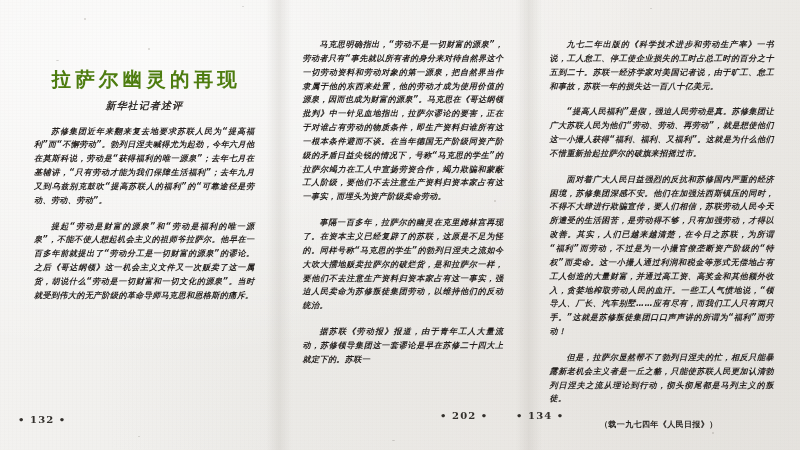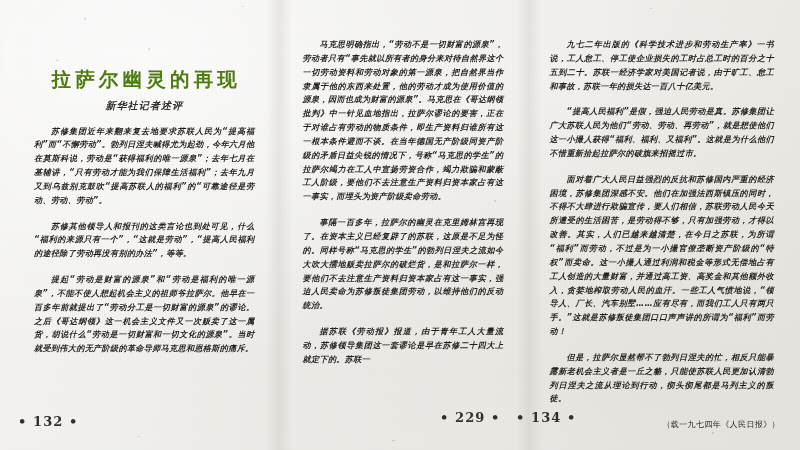--- a/index.html
+++ b/index.html
@@ -95,31 +95,31 @@
     font-weight: 700;
     letter-spacing: 1.1px;
     color: #35312e;
     margin: 0 0 10px 0;
     font-style: italic;
     font-family: "DejaVu Serif", "Liberation Serif", serif;
   }
 
   .source-line {
     margin-top: 0;
-    text-align: right;
+    text-align: center;
     font-size: 8px;
     letter-spacing: 0.4px;
-    font-weight: 400;
+    font-weight: 700;
     color: #2a2724;
     padding-right: 6px;
   }
 
   .folio {
     position: absolute;
-    font-size: 13px;
+    font-size: 10px;
     letter-spacing: 1.1px;
     font-weight: 700;
     color: #33302c;
     font-family: "DejaVu Serif", "Liberation Serif", serif;
     white-space: nowrap;
   }
   .folio-132 { left: 18px;  top: 414px; }
   .folio-133 { left: 440px; top: 410px; }
   .folio-134 { left: 516px; top: 410px; text-align: center; }
 
@@ -151,21 +151,20 @@
 
 <div class="columns">
 
   <div class="column col-1">
     <div class="article-head">
       <h1 class="article-title">拉萨尔幽灵的再现</h1>
       <div class="article-subtitle">新华社记者述评</div>
     </div>
     <div class="col-body">
       <p>苏修集团近年来翻来复去地要求苏联人民为“提高福利”而“不懈劳动”。勃列日涅夫喊得尤为起劲，今年六月他在莫斯科说，劳动是“获得福利的唯一源泉”；去年七月在基辅讲，“只有劳动才能为我们保障生活福利”；去年九月又到乌兹别克鼓吹“提高苏联人的福利”的“可靠途径是劳动、劳动、劳动”。</p>
-      <p>苏修其他领导人和报刊的这类言论也到处可见，什么“福利的来源只有一个”，“这就是劳动”，“提高人民福利的途径除了劳动再没有别的办法”，等等。</p>
       <p>提起“劳动是财富的源泉”和“劳动是福利的唯一源泉”，不能不使人想起机会主义的祖师爷拉萨尔。他早在一百多年前就提出了“劳动分工是一切财富的源泉”的谬论。之后《哥达纲领》这一机会主义文件又一次贩卖了这一属货，胡说什么“劳动是一切财富和一切文化的源泉”。当时就受到伟大的无产阶级的革命导师马克思和恩格斯的痛斥。</p>
     </div>
   </div>
 
   <div class="column col-2">
     <div class="col-body" style="padding-top:16px;">
       <p>马克思明确指出，“劳动不是一切财富的源泉”，劳动者只有“事先就以所有者的身分来对待自然界这个一切劳动资料和劳动对象的第一源泉，把自然界当作隶属于他的东西来处置，他的劳动才成为使用价值的源泉，因而也成为财富的源泉”。马克思在《哥达纲领批判》中一针见血地指出，拉萨尔谬论的要害，正在于对谁占有劳动的物质条件，即生产资料归谁所有这一根本条件避而不谈。在当年德国无产阶级同资产阶级的矛盾日益尖锐的情况下，号称“马克思的学生”的拉萨尔竭力在工人中宣扬劳资合作，竭力欺骗和蒙蔽工人阶级，要他们不去注意生产资料归资本家占有这一事实，而埋头为资产阶级卖命劳动。</p>
       <p>事隔一百多年，拉萨尔的幽灵在克里姆林宫再现了。在资本主义已经复辟了的苏联，这原是不足为怪的。同样号称“马克思的学生”的勃列日涅夫之流如今大吹大擂地贩卖拉萨尔的破烂货，是和拉萨尔一样，要他们不去注意生产资料归资本家占有这一事实，强迫人民卖命为苏修叛徒集团劳动，以维持他们的反动统治。</p>
       <p>据苏联《劳动报》报道，由于青年工人大量流动，苏修领导集团这一套谬论是早在苏修二十四大上就定下的。苏联一</p>
     </div>
@@ -177,14 +176,14 @@
       <p>“提高人民福利”是假，强迫人民劳动是真。苏修集团让广大苏联人民为他们“劳动、劳动、再劳动”，就是想使他们这一小撮人获得“福利、福利、又福利”。这就是为什么他们不惜重新拾起拉萨尔的破旗来招摇过市。</p>
       <p>面对着广大人民日益强烈的反抗和苏修国内严重的经济困境，苏修集团深感不安。他们在加强法西斯镇压的同时，不得不大肆进行欺骗宣传，要人们相信，苏联劳动人民今天所遭受的生活困苦，是劳动得不够，只有加强劳动，才得以改善。其实，人们已越来越清楚，在今日之苏联，为所谓“福利”而劳动，不过是为一小撮官僚垄断资产阶级的“特权”而卖命。这一小撮人通过利润和税金等形式无偿地占有工人创造的大量财富，并通过高工资、高奖金和其他额外收入，贪婪地榨取劳动人民的血汗。一些工人气愤地说，“领导人、厂长、汽车别墅……应有尽有，而我们工人只有两只手。”这就是苏修叛徒集团口口声声讲的所谓为“福利”而劳动！</p>
       <p>但是，拉萨尔显然帮不了勃列日涅夫的忙，相反只能暴露新老机会主义者是一丘之貉，只能使苏联人民更加认清勃列日涅夫之流从理论到行动，彻头彻尾都是马列主义的叛徒。</p>
       <div class="source-line">（载一九七四年《人民日报》）</div>
     </div>
   </div>
 
 </div>
 
 <div class="folio folio-132">• 132 •</div>
-<div class="folio folio-133">• 229 •</div>
+<div class="folio folio-133">• 202 •</div>
 <div class="folio folio-134">• 134 •</div>
 
 </body></html>

